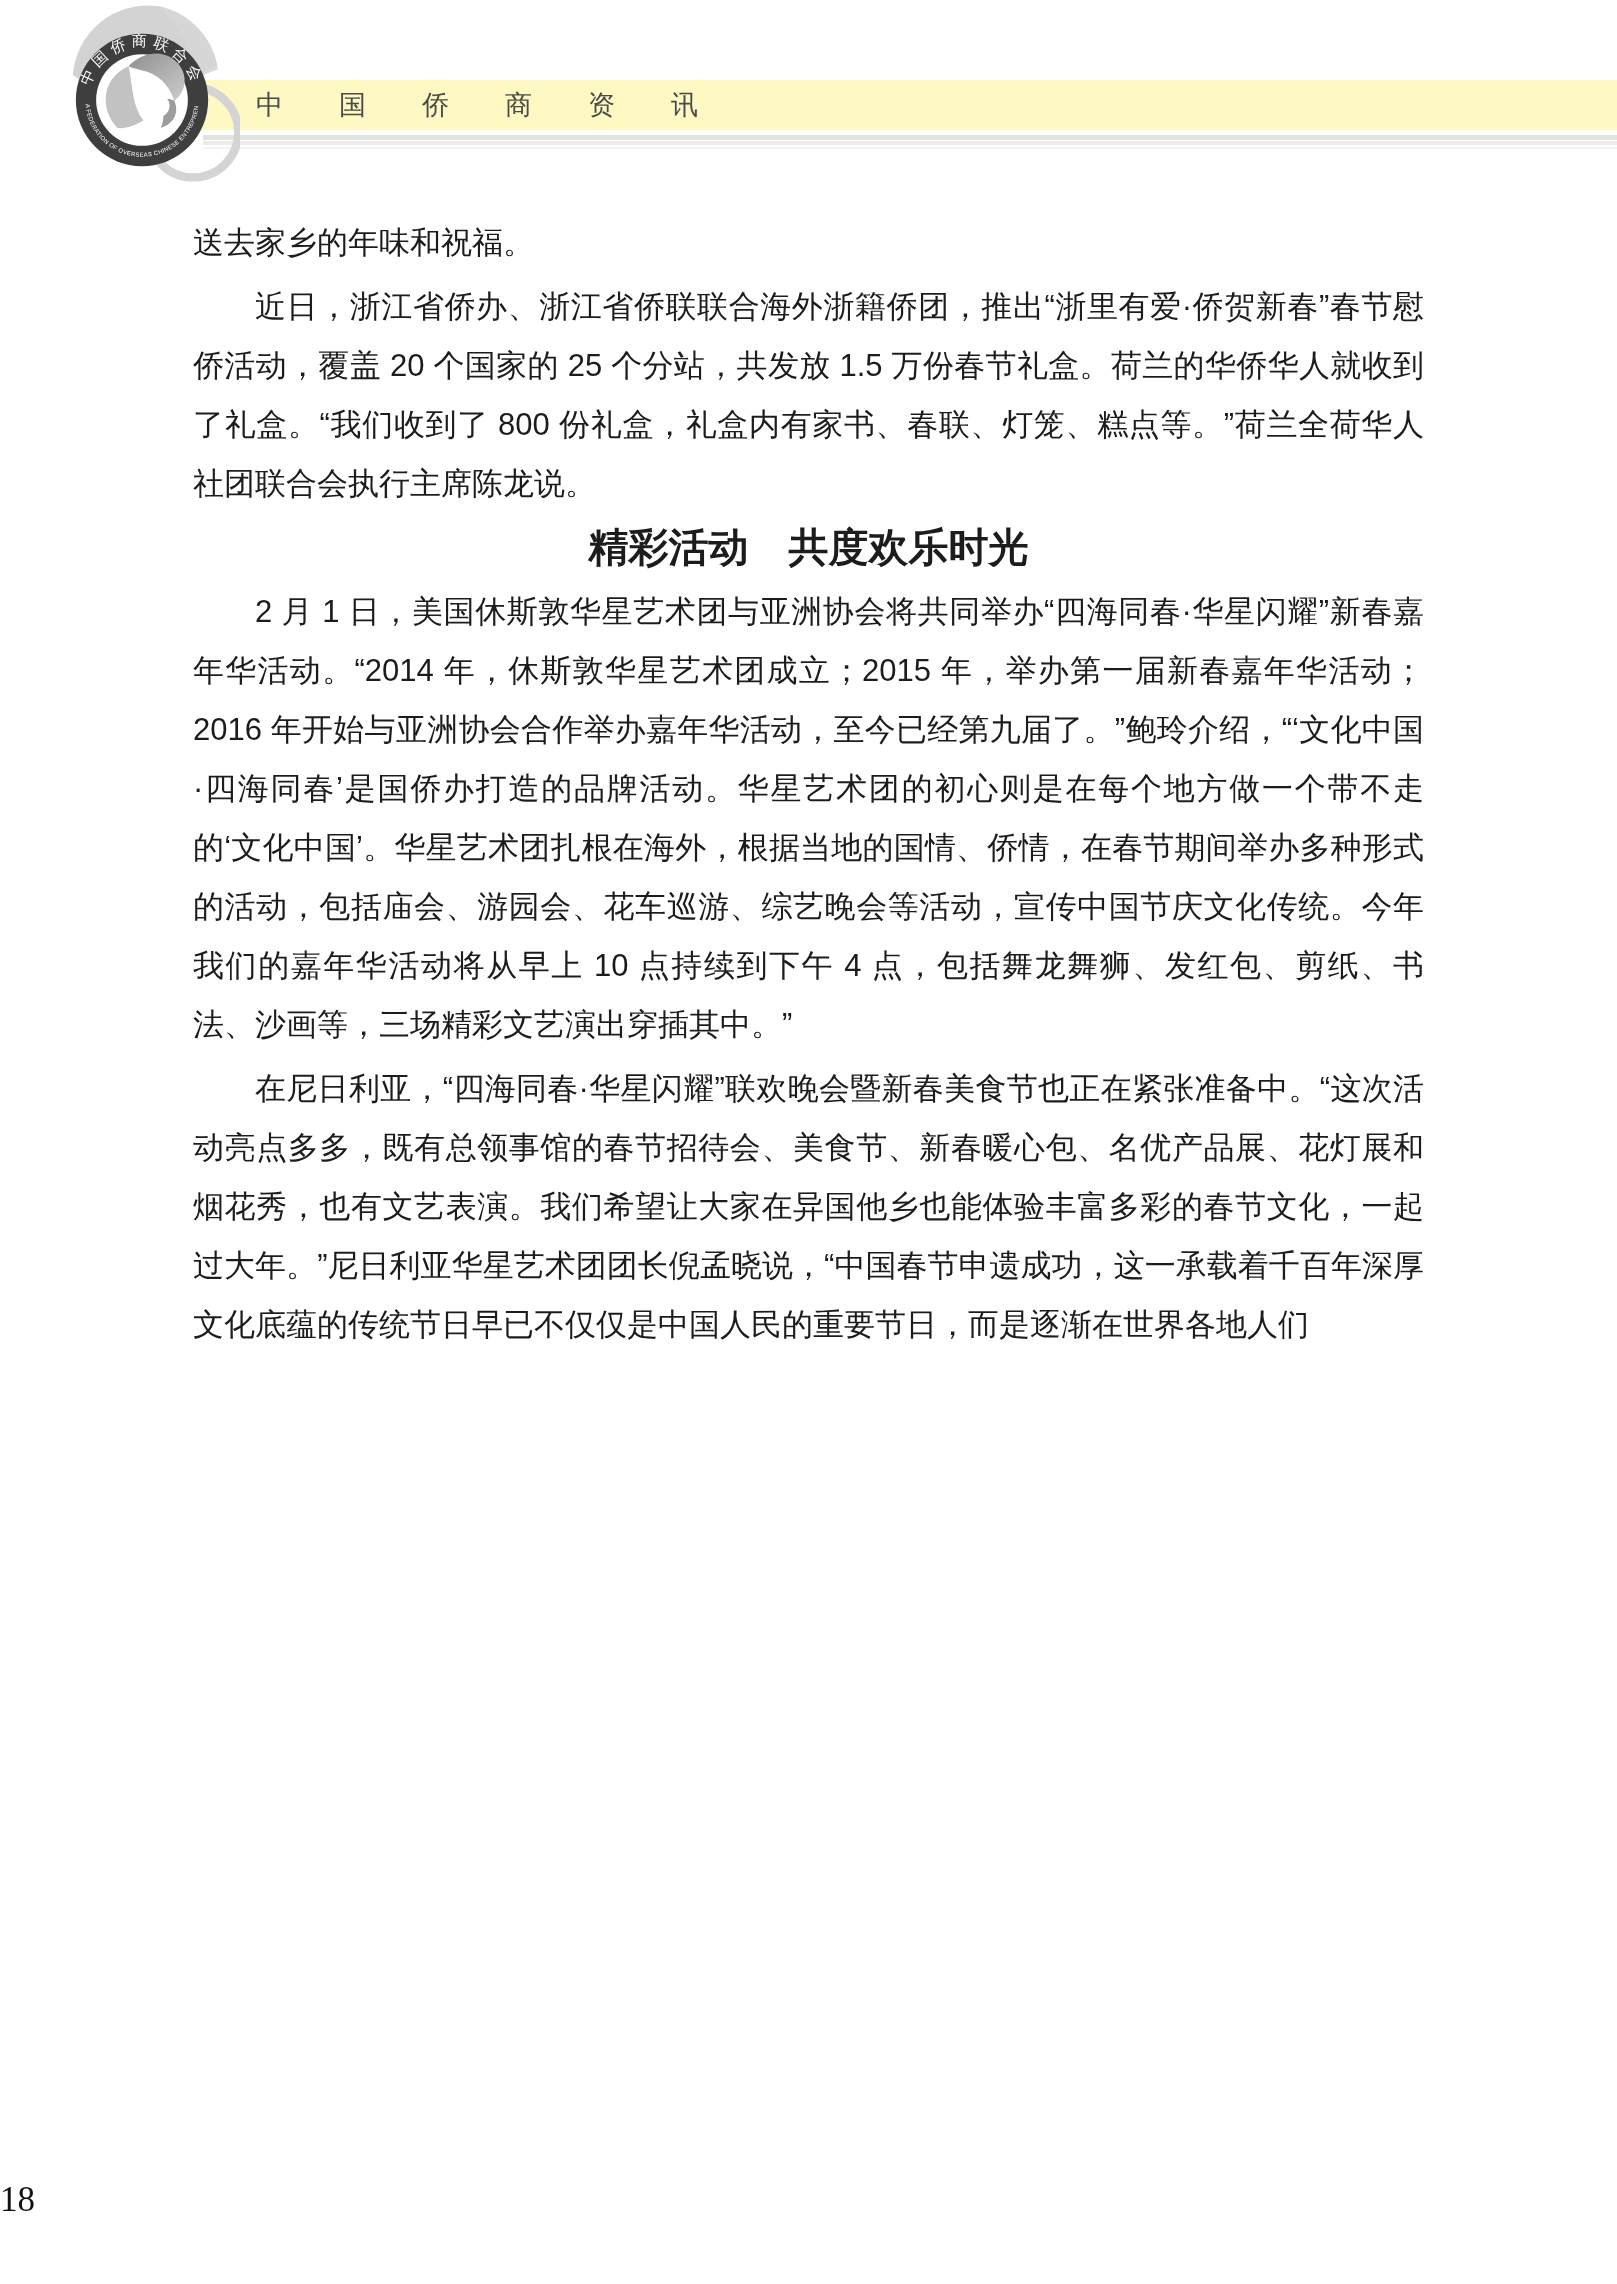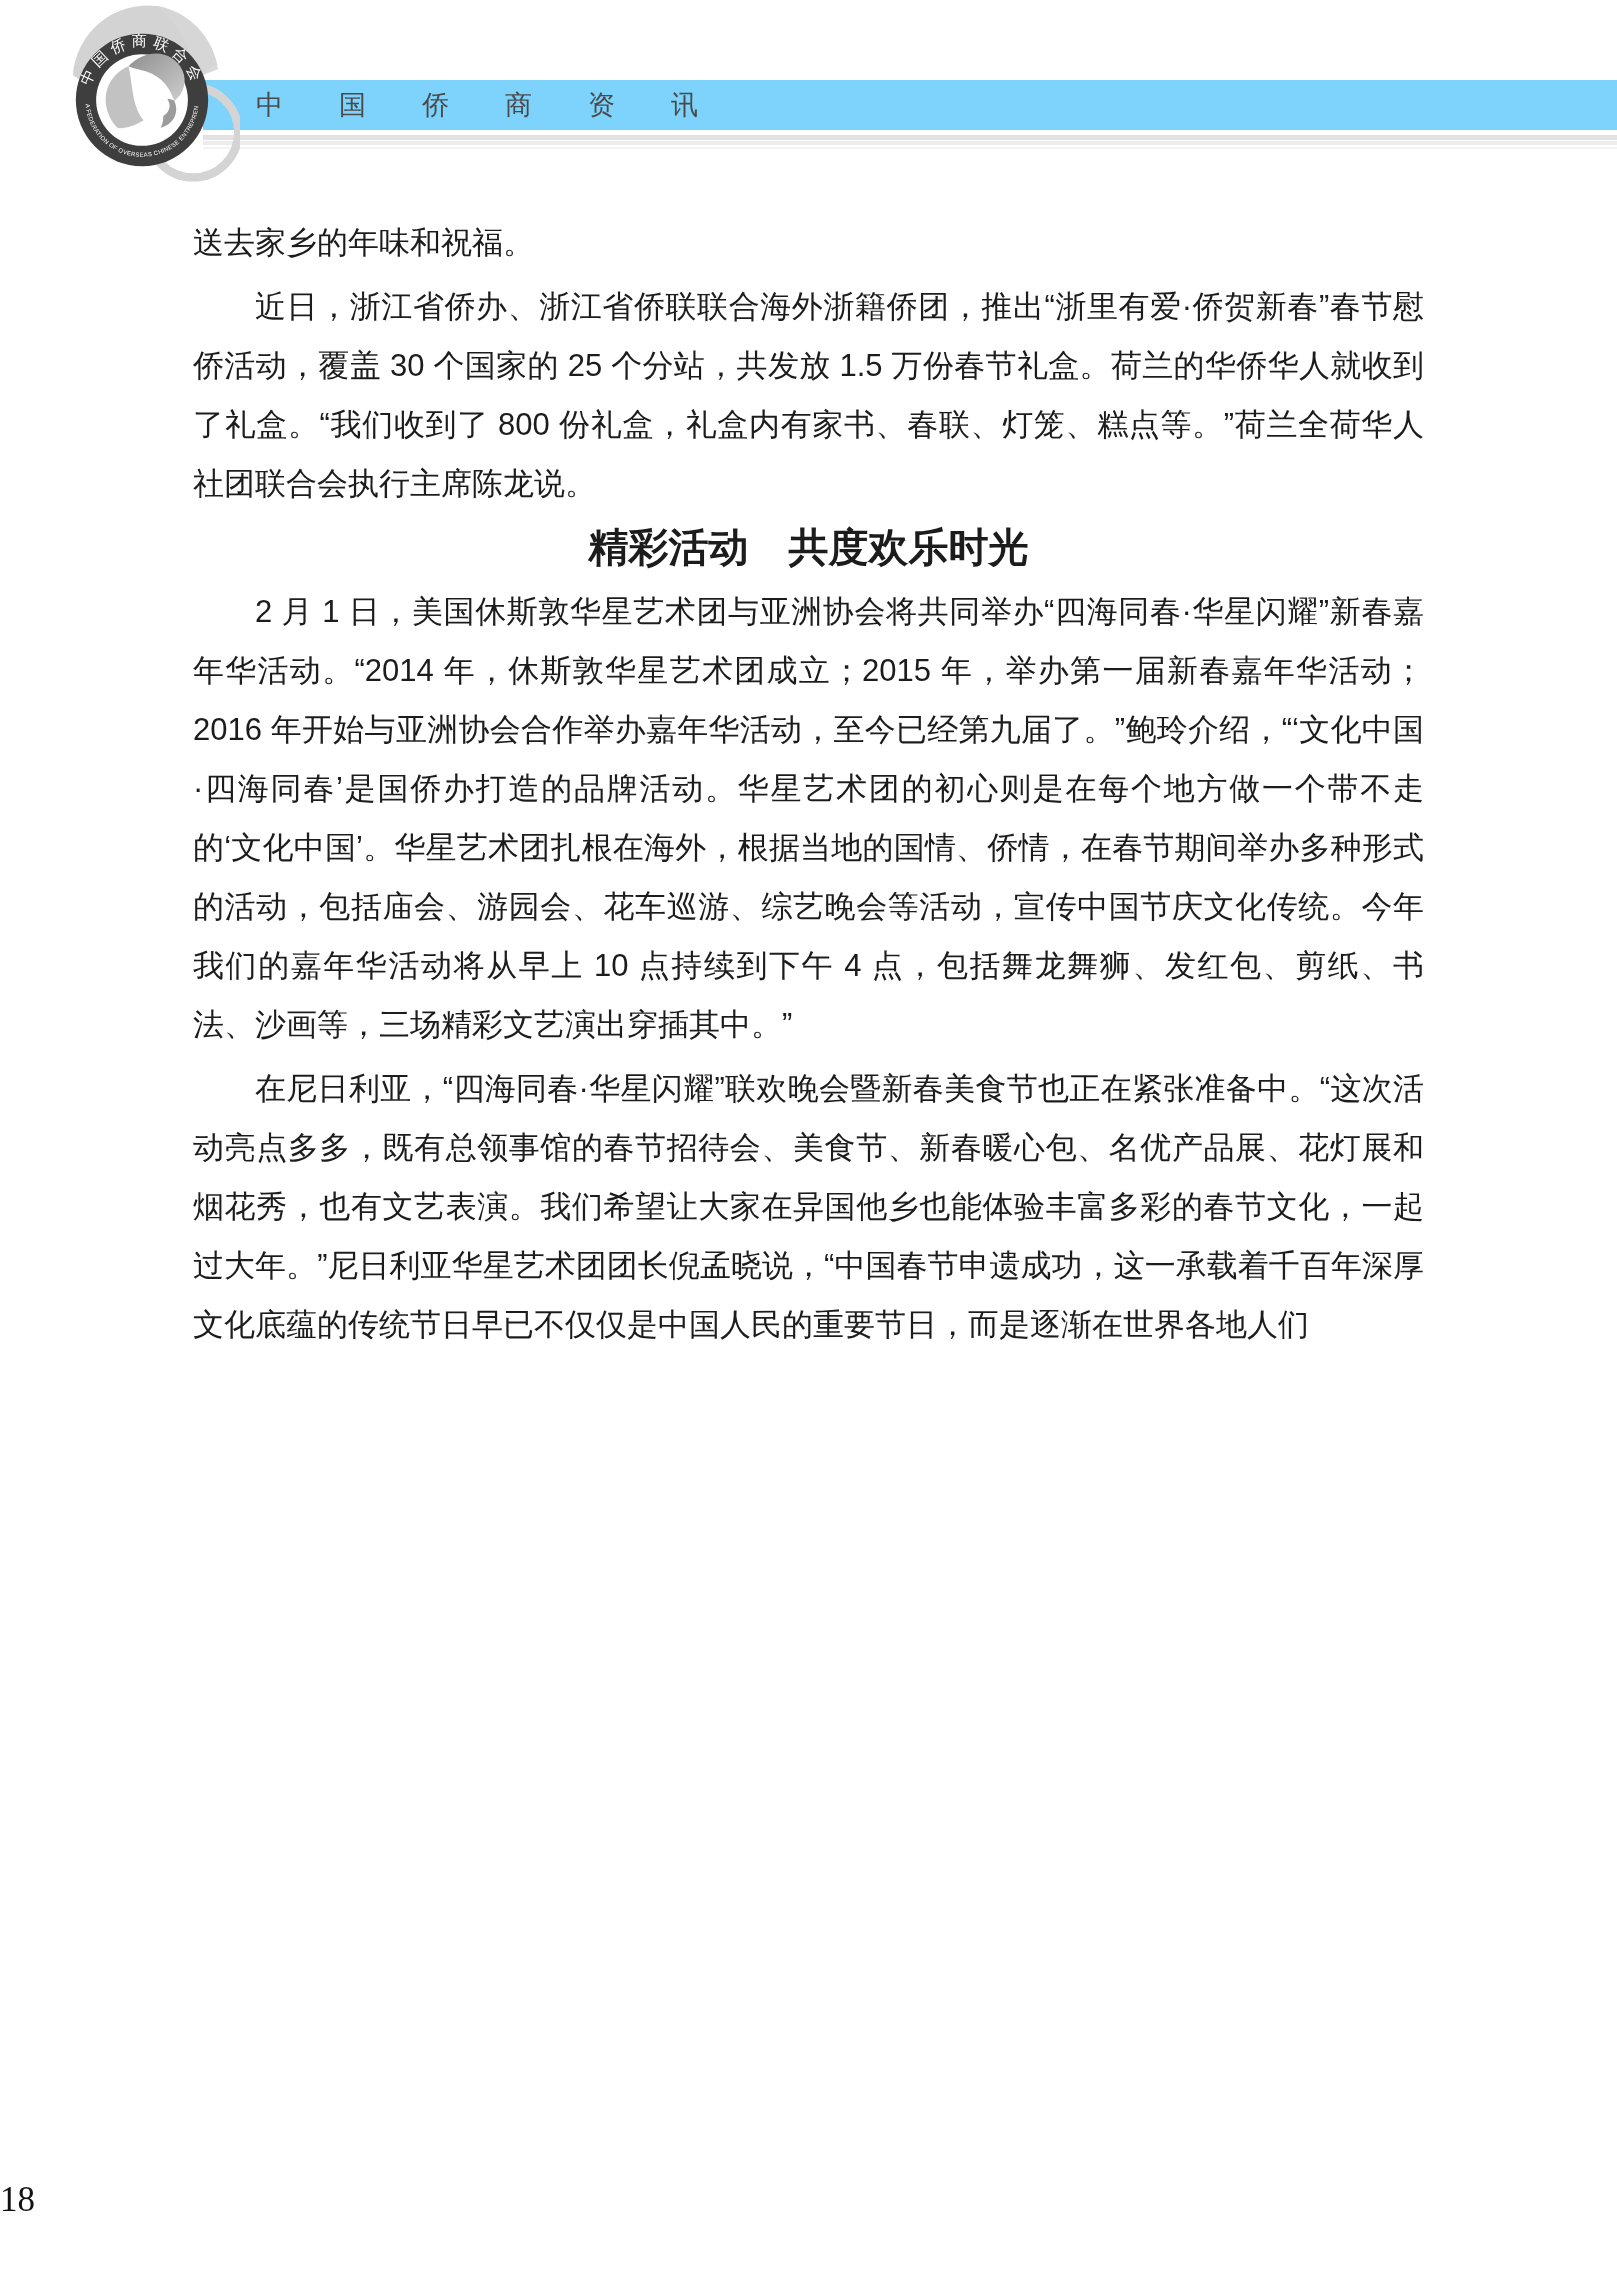--- a/index.html
+++ b/index.html
@@ -3,21 +3,21 @@
 <meta charset="utf-8">
 <style>
   html,body{margin:0;padding:0;}
   body{
     width:1617px;height:2284px;position:relative;background:#ffffff;overflow:hidden;
     font-family:"Liberation Sans","DejaVu Sans",sans-serif;color:#1c1c1c;
   }
   
   .banner{
     position:absolute;left:203px;top:80px;right:0;height:50px;
-    background:#7dd3fc;display:flex;align-items:center;
+    background:#fef9c3;display:flex;align-items:center;
   }
   .banner-title{
     margin-left:53px;font-size:27px;letter-spacing:56px;color:#4a4a4a;
     white-space:nowrap;font-weight:400;
   }
   .stripe{position:absolute;left:203px;right:0;}
   .stripe1{top:135px;height:5.3px;background:#e2e2e2;}
   .stripe2{top:141px;height:3.8px;background:#ececec;}
   .stripe3{top:147px;height:2.3px;background:#f3f3f3;}
   .logo-wrap{position:absolute;left:44px;top:0px;width:196px;height:197px;}
@@ -76,20 +76,20 @@
       <path d="M97,170 C72,142 78,103 112,88 C118,112 116,140 132,160 C120,168 105,172 97,170 Z" fill="#c2c2c2"></path>
       <path d="M112,88 C138,62 172,68 184,94 C190,108 186,124 173,134 C166,112 150,97 128,93 C122,91 116,90 112,88 Z" fill="url(#gflower)"></path>
       <path d="M173,134 C180,150 172,165 155,170 C161,157 159,144 150,136 C158,131 167,130 173,134 Z" fill="#9c9c9c"></path>
       <path d="M138,128 C150,122 162,126 166,136 C169,146 162,155 152,156 C144,156 138,150 137,142 C136,137 136,132 138,128 Z" fill="#ffffff"></path>
     </g>
   </svg>
 </div>
 
 <div class="article">
   <p class="p-plain">送去家乡的年味和祝福。</p>
-  <p class="p-indent">近日，浙江省侨办、浙江省侨联联合海外浙籍侨团，推出“浙里有爱·侨贺新春”春节慰侨活动，覆盖 30 个国家的 25 个分站，共发放 1.5 万份春节礼盒。荷兰的华侨华人就收到了礼盒。“我们收到了 800 份礼盒，礼盒内有家书、春联、灯笼、糕点等。”荷兰全荷华人社团联合会执行主席陈龙说。</p>
+  <p class="p-indent">近日，浙江省侨办、浙江省侨联联合海外浙籍侨团，推出“浙里有爱·侨贺新春”春节慰侨活动，覆盖 20 个国家的 25 个分站，共发放 1.5 万份春节礼盒。荷兰的华侨华人就收到了礼盒。“我们收到了 800 份礼盒，礼盒内有家书、春联、灯笼、糕点等。”荷兰全荷华人社团联合会执行主席陈龙说。</p>
   <p class="p-heading">精彩活动　共度欢乐时光</p>
   <p class="p-indent">2 月 1 日，美国休斯敦华星艺术团与亚洲协会将共同举办“四海同春·华星闪耀”新春嘉年华活动。“2014 年，休斯敦华星艺术团成立；2015 年，举办第一届新春嘉年华活动；2016 年开始与亚洲协会合作举办嘉年华活动，至今已经第九届了。”鲍玲介绍，“‘文化中国·四海同春’是国侨办打造的品牌活动。华星艺术团的初心则是在每个地方做一个带不走的‘文化中国’。华星艺术团扎根在海外，根据当地的国情、侨情，在春节期间举办多种形式的活动，包括庙会、游园会、花车巡游、综艺晚会等活动，宣传中国节庆文化传统。今年我们的嘉年华活动将从早上 10 点持续到下午 4 点，包括舞龙舞狮、发红包、剪纸、书法、沙画等，三场精彩文艺演出穿插其中。”</p>
   <p class="p-indent">在尼日利亚，“四海同春·华星闪耀”联欢晚会暨新春美食节也正在紧张准备中。“这次活动亮点多多，既有总领事馆的春节招待会、美食节、新春暖心包、名优产品展、花灯展和烟花秀，也有文艺表演。我们希望让大家在异国他乡也能体验丰富多彩的春节文化，一起过大年。”尼日利亚华星艺术团团长倪孟晓说，“中国春节申遗成功，这一承载着千百年深厚文化底蕴的传统节日早已不仅仅是中国人民的重要节日，而是逐渐在世界各地人们</p>
 </div>
 
 <div class="page-number">18</div>
 
 
 </body></html>

